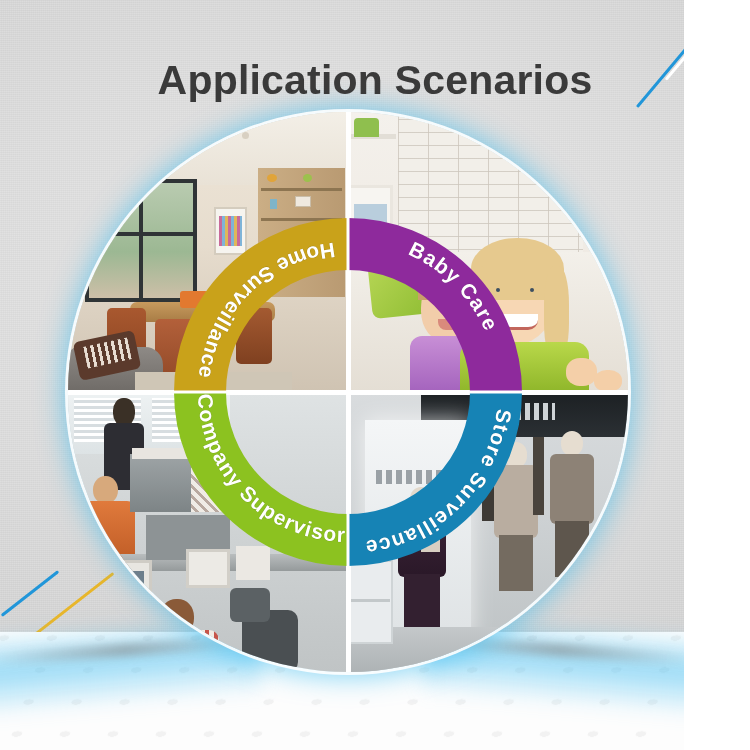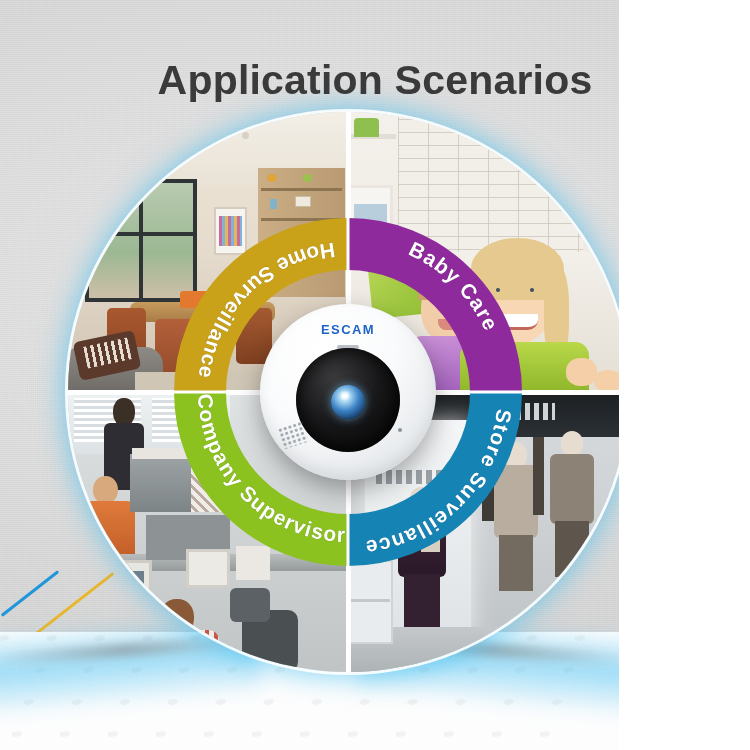--- a/index.html
+++ b/index.html
@@ -6,25 +6,26 @@
     margin: 0;
     padding: 0;
     width: 750px;
     height: 750px;
     overflow: hidden;
     font-family: "Liberation Sans", sans-serif;
   }
 
   #stage {
     position: relative;
-    width: 619px;
+    width: 672px;
     height: 750px;
     background:
       radial-gradient(ellipse 900px 520px at 50% 38%, #e3e3e3 0%, #dcdcdc 40%, #d4d4d4 70%, #cfcfcf 100%);
     overflow: hidden;
+    padding-left: 12px;
   }
 
   
   #noise {
     position: absolute;
     inset: 0;
     opacity: .30;
     background-image:
       repeating-linear-gradient(0deg, rgba(255,255,255,.30) 0 1px, rgba(0,0,0,.03) 1px 2px),
       repeating-linear-gradient(90deg, rgba(255,255,255,.20) 0 1px, rgba(0,0,0,.03) 1px 2px);
@@ -426,30 +427,20 @@
           <textPath href="#arcTR" startOffset="50%" text-anchor="middle">Baby Care</textPath>
         </text>
         <text class="ring-label">
           <textPath href="#arcBL" startOffset="50%" text-anchor="middle">Company Supervisor</textPath>
         </text>
         <text class="ring-label">
           <textPath href="#arcBR" startOffset="50%" text-anchor="middle">Store Surveillance</textPath>
         </text>
       </svg>
 
-      <div id="camera">
-        <div id="cam-round"></div>
-        <div id="cam-brand">ESCAM</div>
-        <div id="cam-slot"></div>
-        <div id="cam-dome">
-          <div id="cam-lens"></div>
-        </div>
-        <div id="cam-speaker"></div>
-        <div id="cam-mic"></div>
-      </div>
 
     </div>
   </div>
 
   <div id="bottom-band">
     <div id="dot-pattern"></div>
     <div class="band-glow left"></div>
     <div class="band-glow right"></div>
     <div class="band-edge left"></div>
     <div class="band-edge right"></div>

